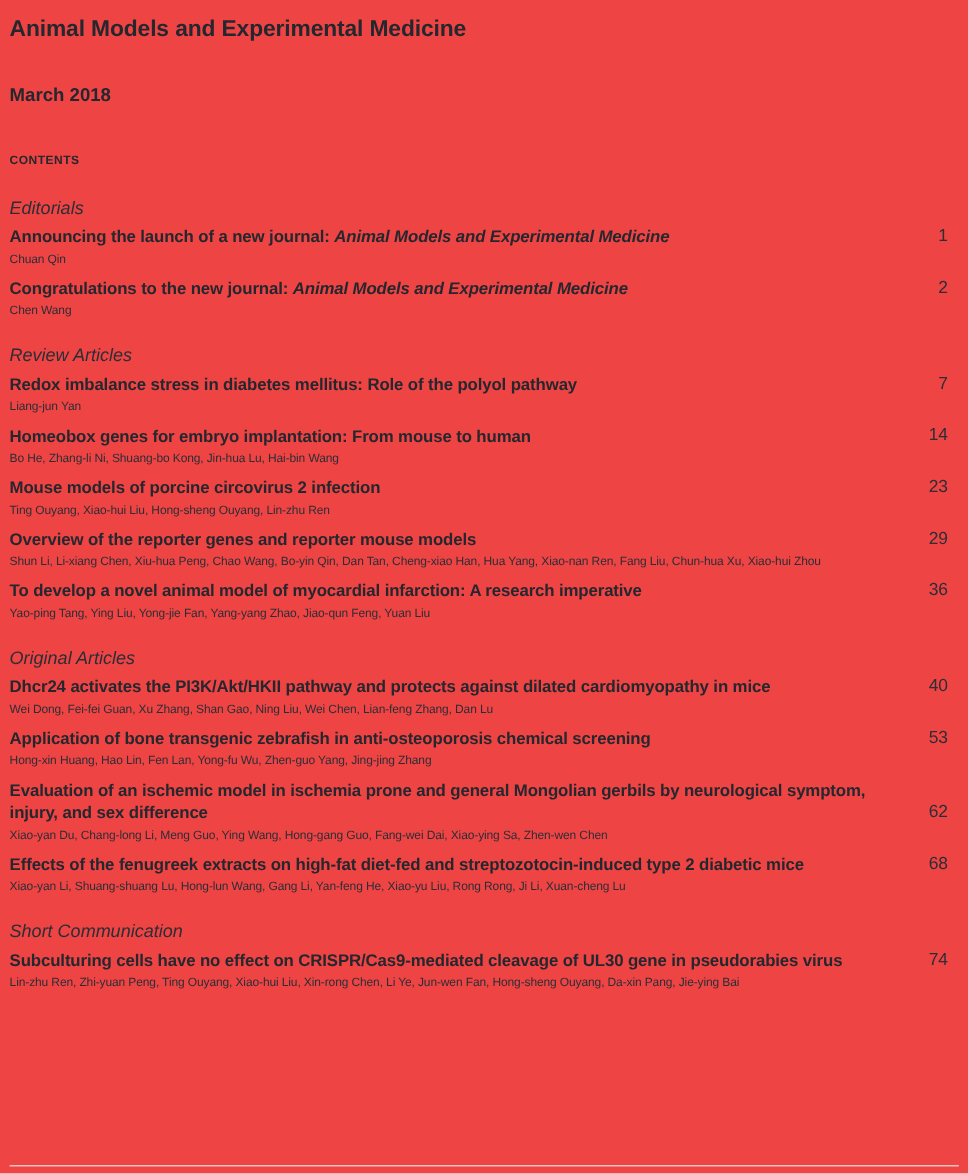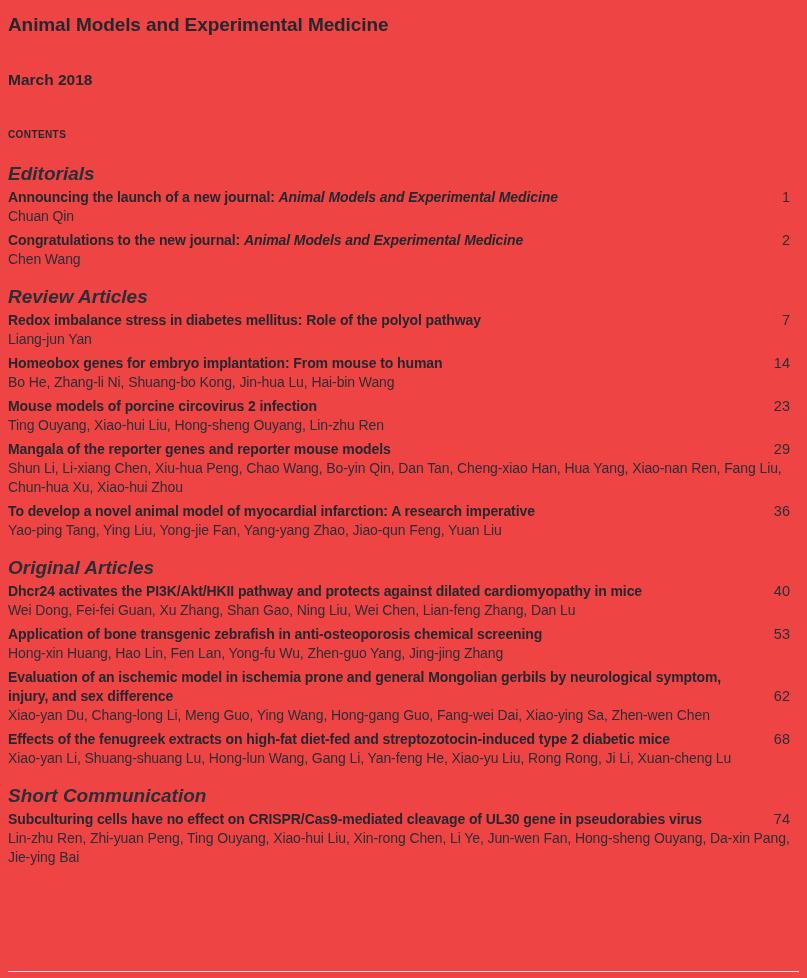--- a/index.html
+++ b/index.html
@@ -31,23 +31,23 @@
   }
   .contents-label {
     margin-top: 34px;
     font-size: 10px;
     font-weight: 700;
     letter-spacing: 0.4px;
     line-height: 16px;
     color: #24272e;
   }
   .toc-section .section-label {
-    font-size: 19px;
+    font-size: 15px;
     font-style: italic;
-    font-weight: 700;
+    font-weight: 400;
     margin: 18px 0 5px 0;
     line-height: 19px;
     color: #2b2e36;
   }
   .toc-section:first-child .section-label { margin-top: 21px; }
   .toc-article { margin-bottom: 5px; }
   .title-row {
     display: flex;
     align-items: flex-end;
     line-height: 19px;
@@ -61,21 +61,21 @@
     color: #24272e;
   }
   .article-title i { font-style: italic; }
   .page-num {
     flex: 0 0 auto;
     font-size: 14.5px;
     font-weight: 400;
     color: #2b2e36;
   }
   .article-authors {
-    font-size: 14px;
+    font-size: 10px;
     font-weight: 400;
     letter-spacing: -0.1px;
     line-height: 19px;
     color: #2b2e36;
   }
   .bottom-rule {
     position: absolute;
     left: 8px;
     right: 8px;
     bottom: 6px;
@@ -142,21 +142,21 @@
   <article class="toc-article">
     <div class="title-row">
       <span class="article-title"><span>Mouse models of porcine circovirus 2 infection</span><i></i></span>
       <span class="page-num">23</span>
     </div>
     <div class="article-authors">Ting Ouyang, Xiao-hui Liu, Hong-sheng Ouyang, Lin-zhu Ren</div>
   </article>
 
   <article class="toc-article">
     <div class="title-row">
-      <span class="article-title"><span>Mangala of the reporter genes and reporter mouse models</span><i></i></span>
+      <span class="article-title"><span>Overview of the reporter genes and reporter mouse models</span><i></i></span>
       <span class="page-num">29</span>
     </div>
     <div class="article-authors">Shun Li, Li-xiang Chen, Xiu-hua Peng, Chao Wang, Bo-yin Qin, Dan Tan, Cheng-xiao Han, Hua Yang, Xiao-nan Ren, Fang Liu, Chun-hua Xu, Xiao-hui Zhou</div>
   </article>
 
   <article class="toc-article">
     <div class="title-row">
       <span class="article-title"><span>To develop a novel animal model of myocardial infarction: A research imperative</span><i></i></span>
       <span class="page-num">36</span>
     </div>

